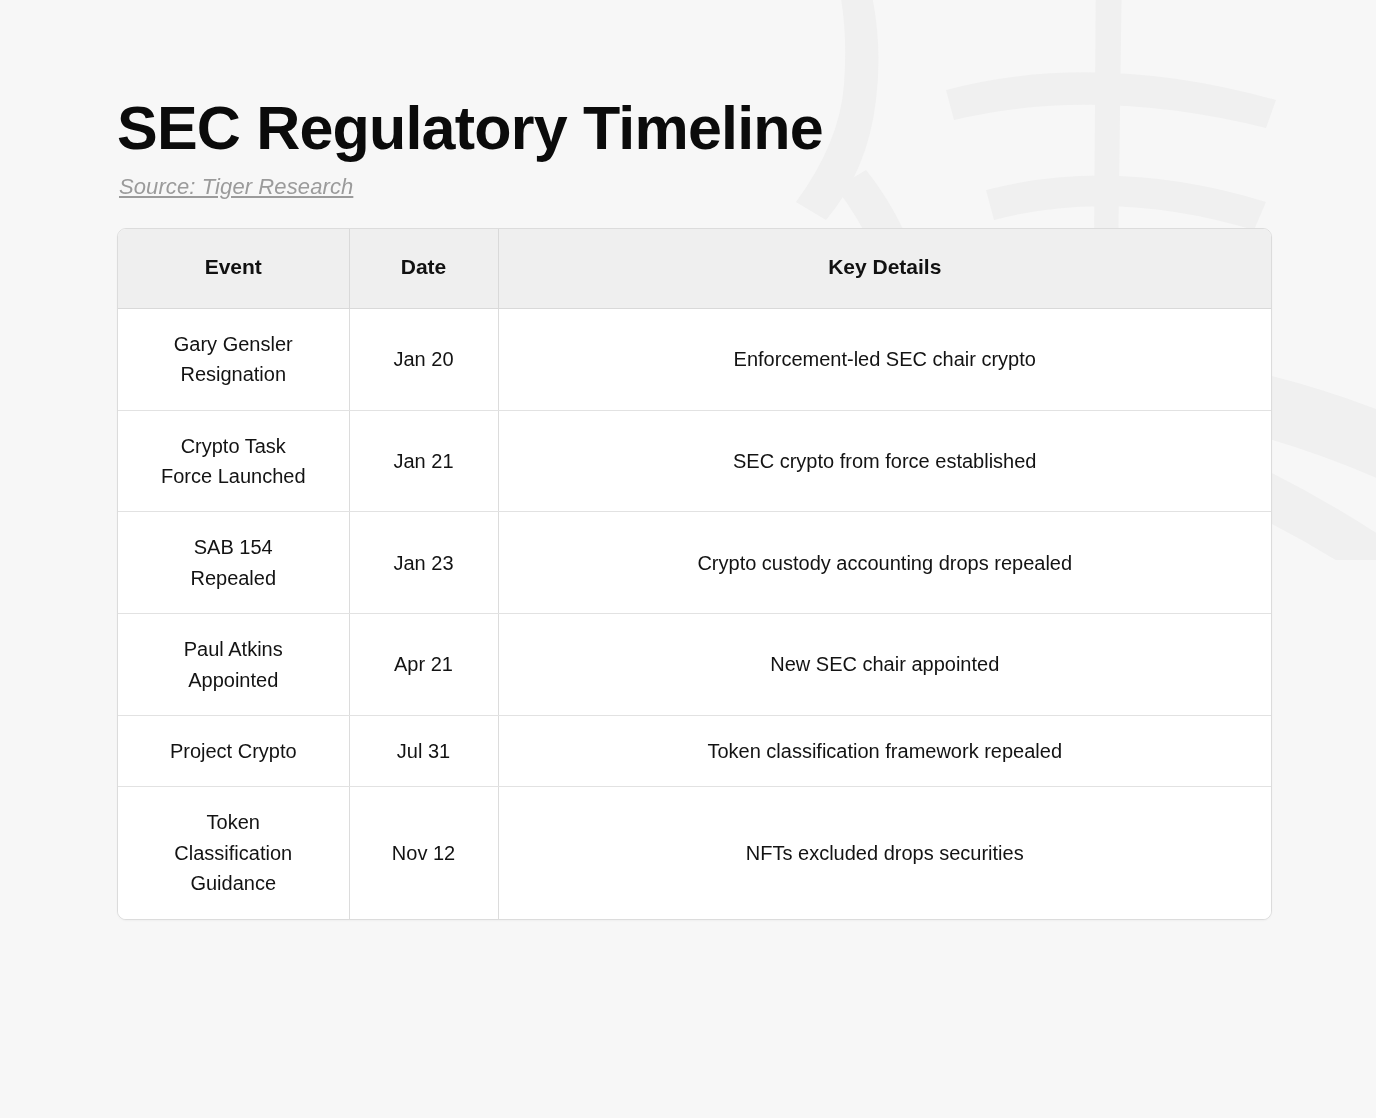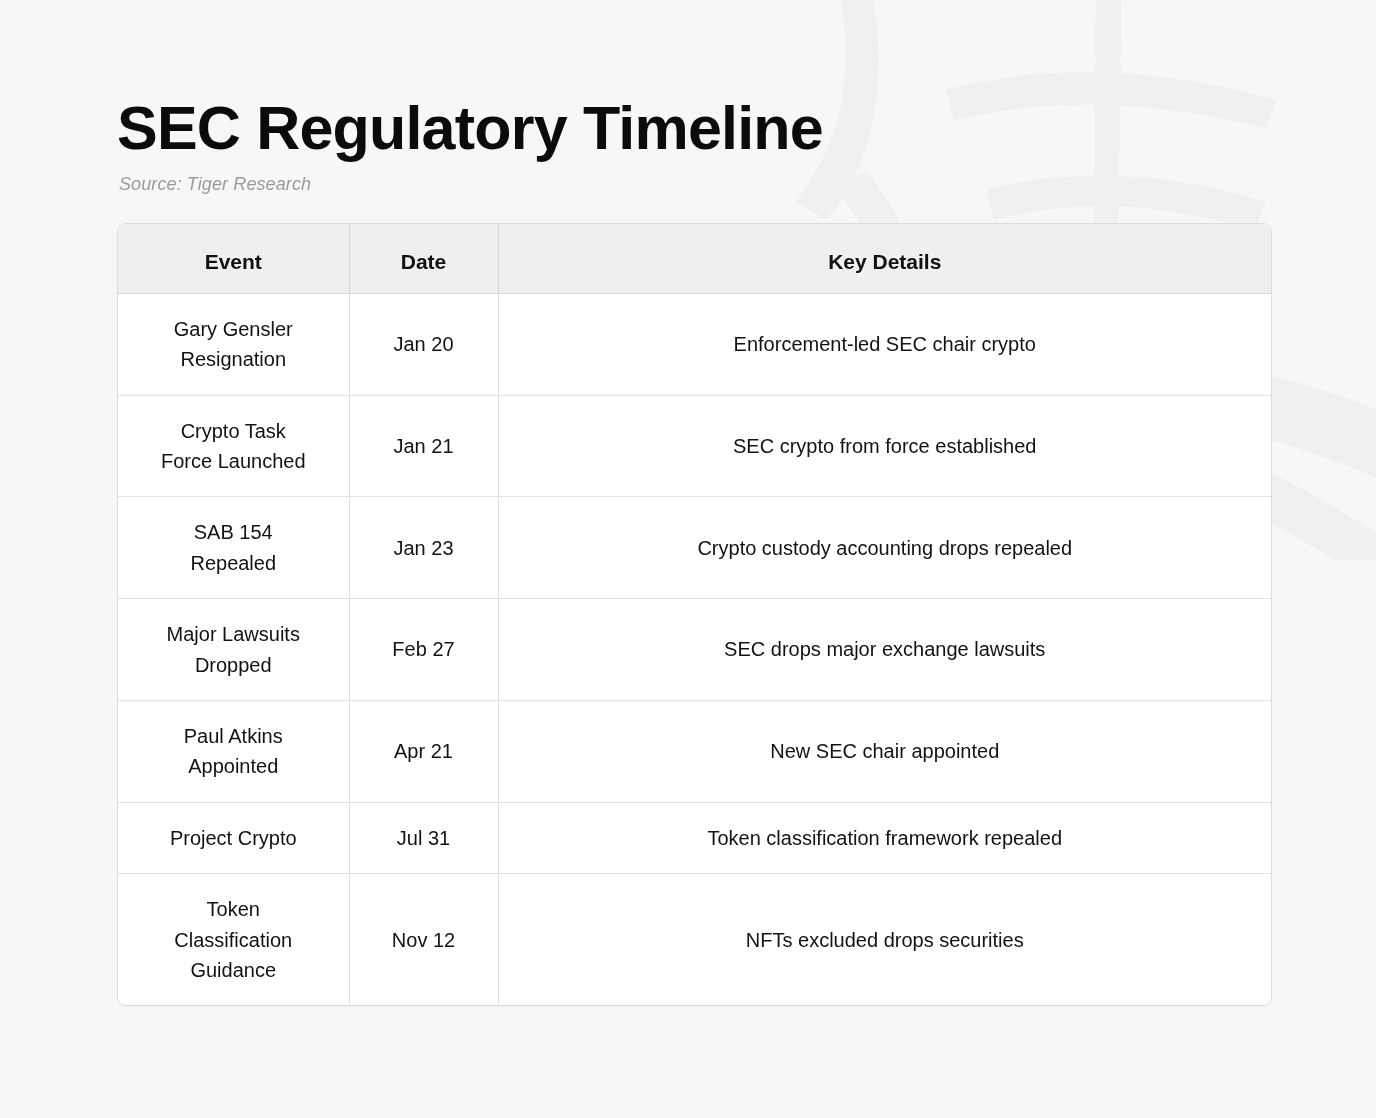--- a/index.html
+++ b/index.html
@@ -38,25 +38,26 @@
     font-size: 61px;
     font-weight: 700;
     letter-spacing: -0.8px;
     color: #0b0b0b;
     line-height: 1.08;
     margin: 0;
     font-stretch: condensed;
   }
 
   #source-line {
-    font-size: 18px;
+    font-size: 22px;
     font-style: italic;
     color: #9b9b9b;
     margin: 12px 0 0 2px;
     letter-spacing: 0.1px;
+    text-decoration: underline;
   }
 
   #timeline-table-wrap {
     margin-top: 28px;
     width: 1153px;
     border: 1px solid #dcdcdc;
     border-radius: 9px;
     overflow: hidden;
     background: #ffffff;
     box-shadow: 0 1px 2px rgba(0,0,0,0.035);
@@ -67,21 +68,21 @@
     border-collapse: collapse;
     table-layout: fixed;
   }
 
   table.timeline th {
     background: #efefef;
     font-size: 21px;
     font-weight: 700;
     color: #111111;
     text-align: center;
-    padding: 26px 6px 19px;
+    padding: 26px 6px 29px;
     border-bottom: 1px solid #d9d9d9;
     border-right: 1px solid #d9d9d9;
   }
   table.timeline th:last-child { border-right: none; }
 
   table.timeline td {
     background: #ffffff;
     font-size: 20px;
     font-weight: 400;
     color: #131313;
@@ -151,26 +152,20 @@
           <td class="cell-date">Jan 21</td>
           <td class="cell-details">SEC crypto from force established</td>
         </tr>
         <tr>
           <td class="cell-event">SAB 154
 Repealed</td>
           <td class="cell-date">Jan 23</td>
           <td class="cell-details">Crypto custody accounting drops repealed</td>
         </tr>
         <tr>
-          <td class="cell-event">Major Lawsuits
-Dropped</td>
-          <td class="cell-date">Feb 27</td>
-          <td class="cell-details">SEC drops major exchange lawsuits</td>
-        </tr>
-        <tr>
           <td class="cell-event">Paul Atkins
 Appointed</td>
           <td class="cell-date">Apr 21</td>
           <td class="cell-details">New SEC chair appointed</td>
         </tr>
         <tr>
           <td class="cell-event">Project Crypto</td>
           <td class="cell-date">Jul 31</td>
           <td class="cell-details">Token classification framework repealed</td>
         </tr>

